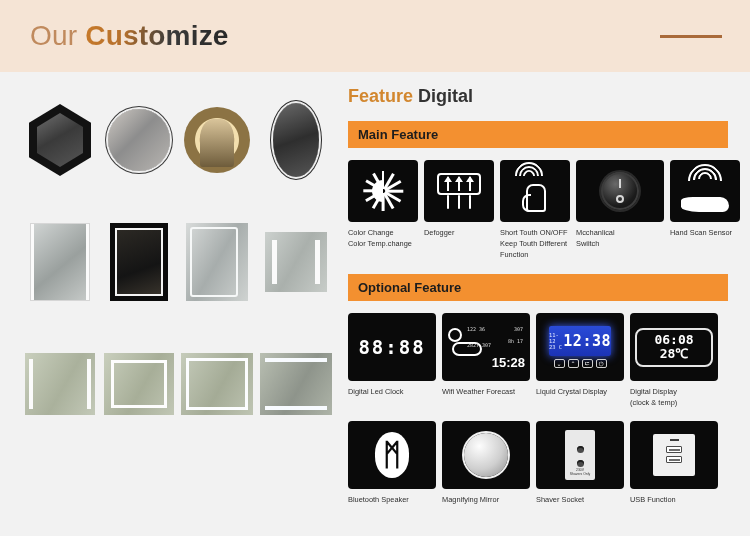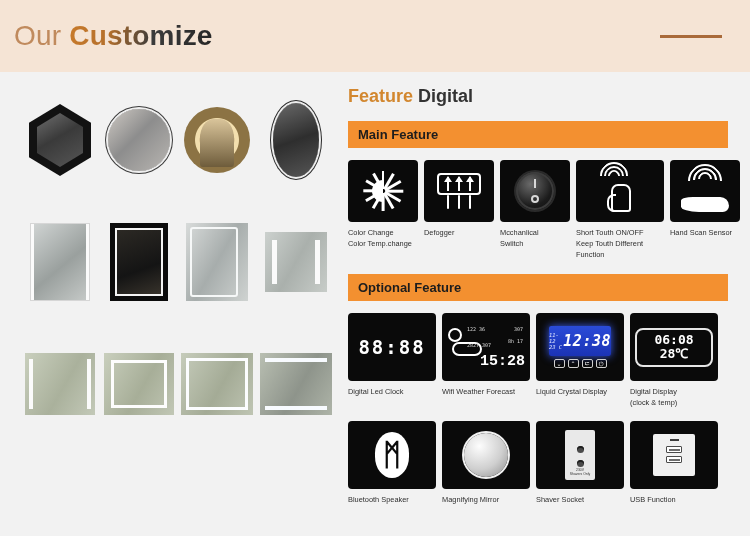--- a/index.html
+++ b/index.html
@@ -11,21 +11,21 @@
     overflow: hidden;
   }
 
   
   .header {
     height: 72px;
     background: #f5e4d5;
     display: flex;
     align-items: center;
     justify-content: space-between;
-    padding: 0 28px 0 14px;
+    padding: 0 28px 0 30px;
   }
   .header-title {
     font-size: 28px;
     letter-spacing: .2px;
     white-space: nowrap;
   }
   .ht-light { color: #c08a5d; font-weight: 400; }
   .ht-bold  { font-weight: 700; background: linear-gradient(100deg,#c87a2a 0%,#b5702c 28%,#3b3b3b 58%,#262626 100%);
               -webkit-background-clip: text; background-clip: text; color: transparent; }
   .header-rule { width: 62px; height: 3px; background: #a96a3a; }
@@ -182,37 +182,36 @@
                 border-radius: 40% 14px 10px 60%; }
 
   .seg {
     font-family: "DejaVu Sans Mono", monospace; color:#fff; letter-spacing:2px;
     font-size: 19px; font-weight: 700;
   }
   .lcd {
     width: 62px; height: 30px; background: linear-gradient(180deg,#2a4bd8,#1b33b5);
     display:flex; align-items:center; justify-content:center; gap:1px; border-radius:2px;
     box-shadow: 0 0 8px #3a5cf0;
-    font-style: italic;
   }
   .lcd .small { font-size:5.4px; line-height:1.15; color:#dfe6ff; font-family:"DejaVu Sans Mono", monospace; text-align:left; }
   .lcd .big { font-size:15px; font-weight:700; color:#fff; font-family:"DejaVu Sans Mono", monospace; letter-spacing:0.5px; }
   .lcd-btns { display:flex; gap:3px; margin-top:3px; justify-content:center; }
   .lcd-btns span { width:11px; height:9px; border:1px solid #cfcfcf; border-radius:2px; color:#e8e8e8;
                    font-size:6px; line-height:8px; text-align:center; }
 
   .ddisp { border:2px solid #e6e6e6; border-radius:8px; padding:3px 17px; text-align:center; }
   .ddisp div { font-family:"DejaVu Sans Mono", monospace; color:#fff; font-weight:700; font-size:13px; line-height:1.12; }
 
   .weather { width:82px; height:50px; position:relative; color:#fff; }
   .wsun { position:absolute; left:3px; top:6px; width:14px; height:14px; border-radius:50%; border:2px solid #fff; }
   .wcloud { position:absolute; left:7px; top:20px; width:30px; height:14px; border:2px solid #fff; border-radius:9px; }
   .wtxt { position:absolute; font-family:"DejaVu Sans Mono", monospace; font-size:5px; color:#dcdcdc; }
-  .wtime { position:absolute; right:2px; bottom:2px; font-family:Liberation Mono, monospace;
-           font-size:15px; font-weight:700; color:#fff; }
+  .wtime { position:absolute; right:2px; bottom:2px; font-family:Liberation Sans, sans-serif;
+           font-size:13px; font-weight:700; color:#fff; }
 
   .bt { width:34px; height:46px; border-radius:50%/46%; background:#fff;
         display:flex; align-items:center; justify-content:center; }
   .bt span { color:#0a0a0a; font-size:30px; line-height:1; font-weight:700; }
 
   .magmirror { width:44px; height:44px; border-radius:50%;
     background: radial-gradient(circle at 35% 30%, #fdfdfd, #cfcfcf 55%, #8d8d8d);
     box-shadow: 0 0 0 2px #f1f1f1; }
 
   .socket { width:30px; height:50px; background:#e9e9e9; border-radius:2px; position:relative; }
@@ -336,41 +335,41 @@
             <div class="wv" style="left:10px"></div>
             <div class="wv" style="left:21px"></div>
             <div class="wv" style="left:32px"></div>
           </div>
         </div>
         <div class="tile-label">Defogger</div>
       </div>
 
       <div class="tile">
         <div class="thumb">
-          <div class="knob">
-              <div class="bar1"></div>
-              <div class="o1"></div>
-            </div>
-        </div>
-        <div class="tile-label">Mcchanlical
-Swiitch</div>
-      </div>
-
-      <div class="tile">
-        <div class="thumb">
           <div class="touch">
             <div class="wv" style="left:9px; top:2px; width:12px; height:12px;"></div>
             <div class="wv" style="left:5px; top:-2px; width:20px; height:20px;"></div>
             <div class="wv" style="left:1px; top:-6px; width:28px; height:28px;"></div>
             <div class="hand-fig"></div>
           </div>
         </div>
         <div class="tile-label">Short Touth ON/OFF
 Keep Touth Different
 Function</div>
+      </div>
+
+      <div class="tile">
+        <div class="thumb">
+          <div class="knob">
+              <div class="bar1"></div>
+              <div class="o1"></div>
+            </div>
+        </div>
+        <div class="tile-label">Mcchanlical
+Swiitch</div>
       </div>
 
       <div class="tile">
         <div class="thumb">
           <div class="scan">
             <div class="arc" style="top:2px; width:14px; height:14px;"></div>
             <div class="arc" style="top:-2px; width:24px; height:24px;"></div>
             <div class="arc" style="top:-6px; width:34px; height:34px;"></div>
             <div class="palm"></div>
           </div>

